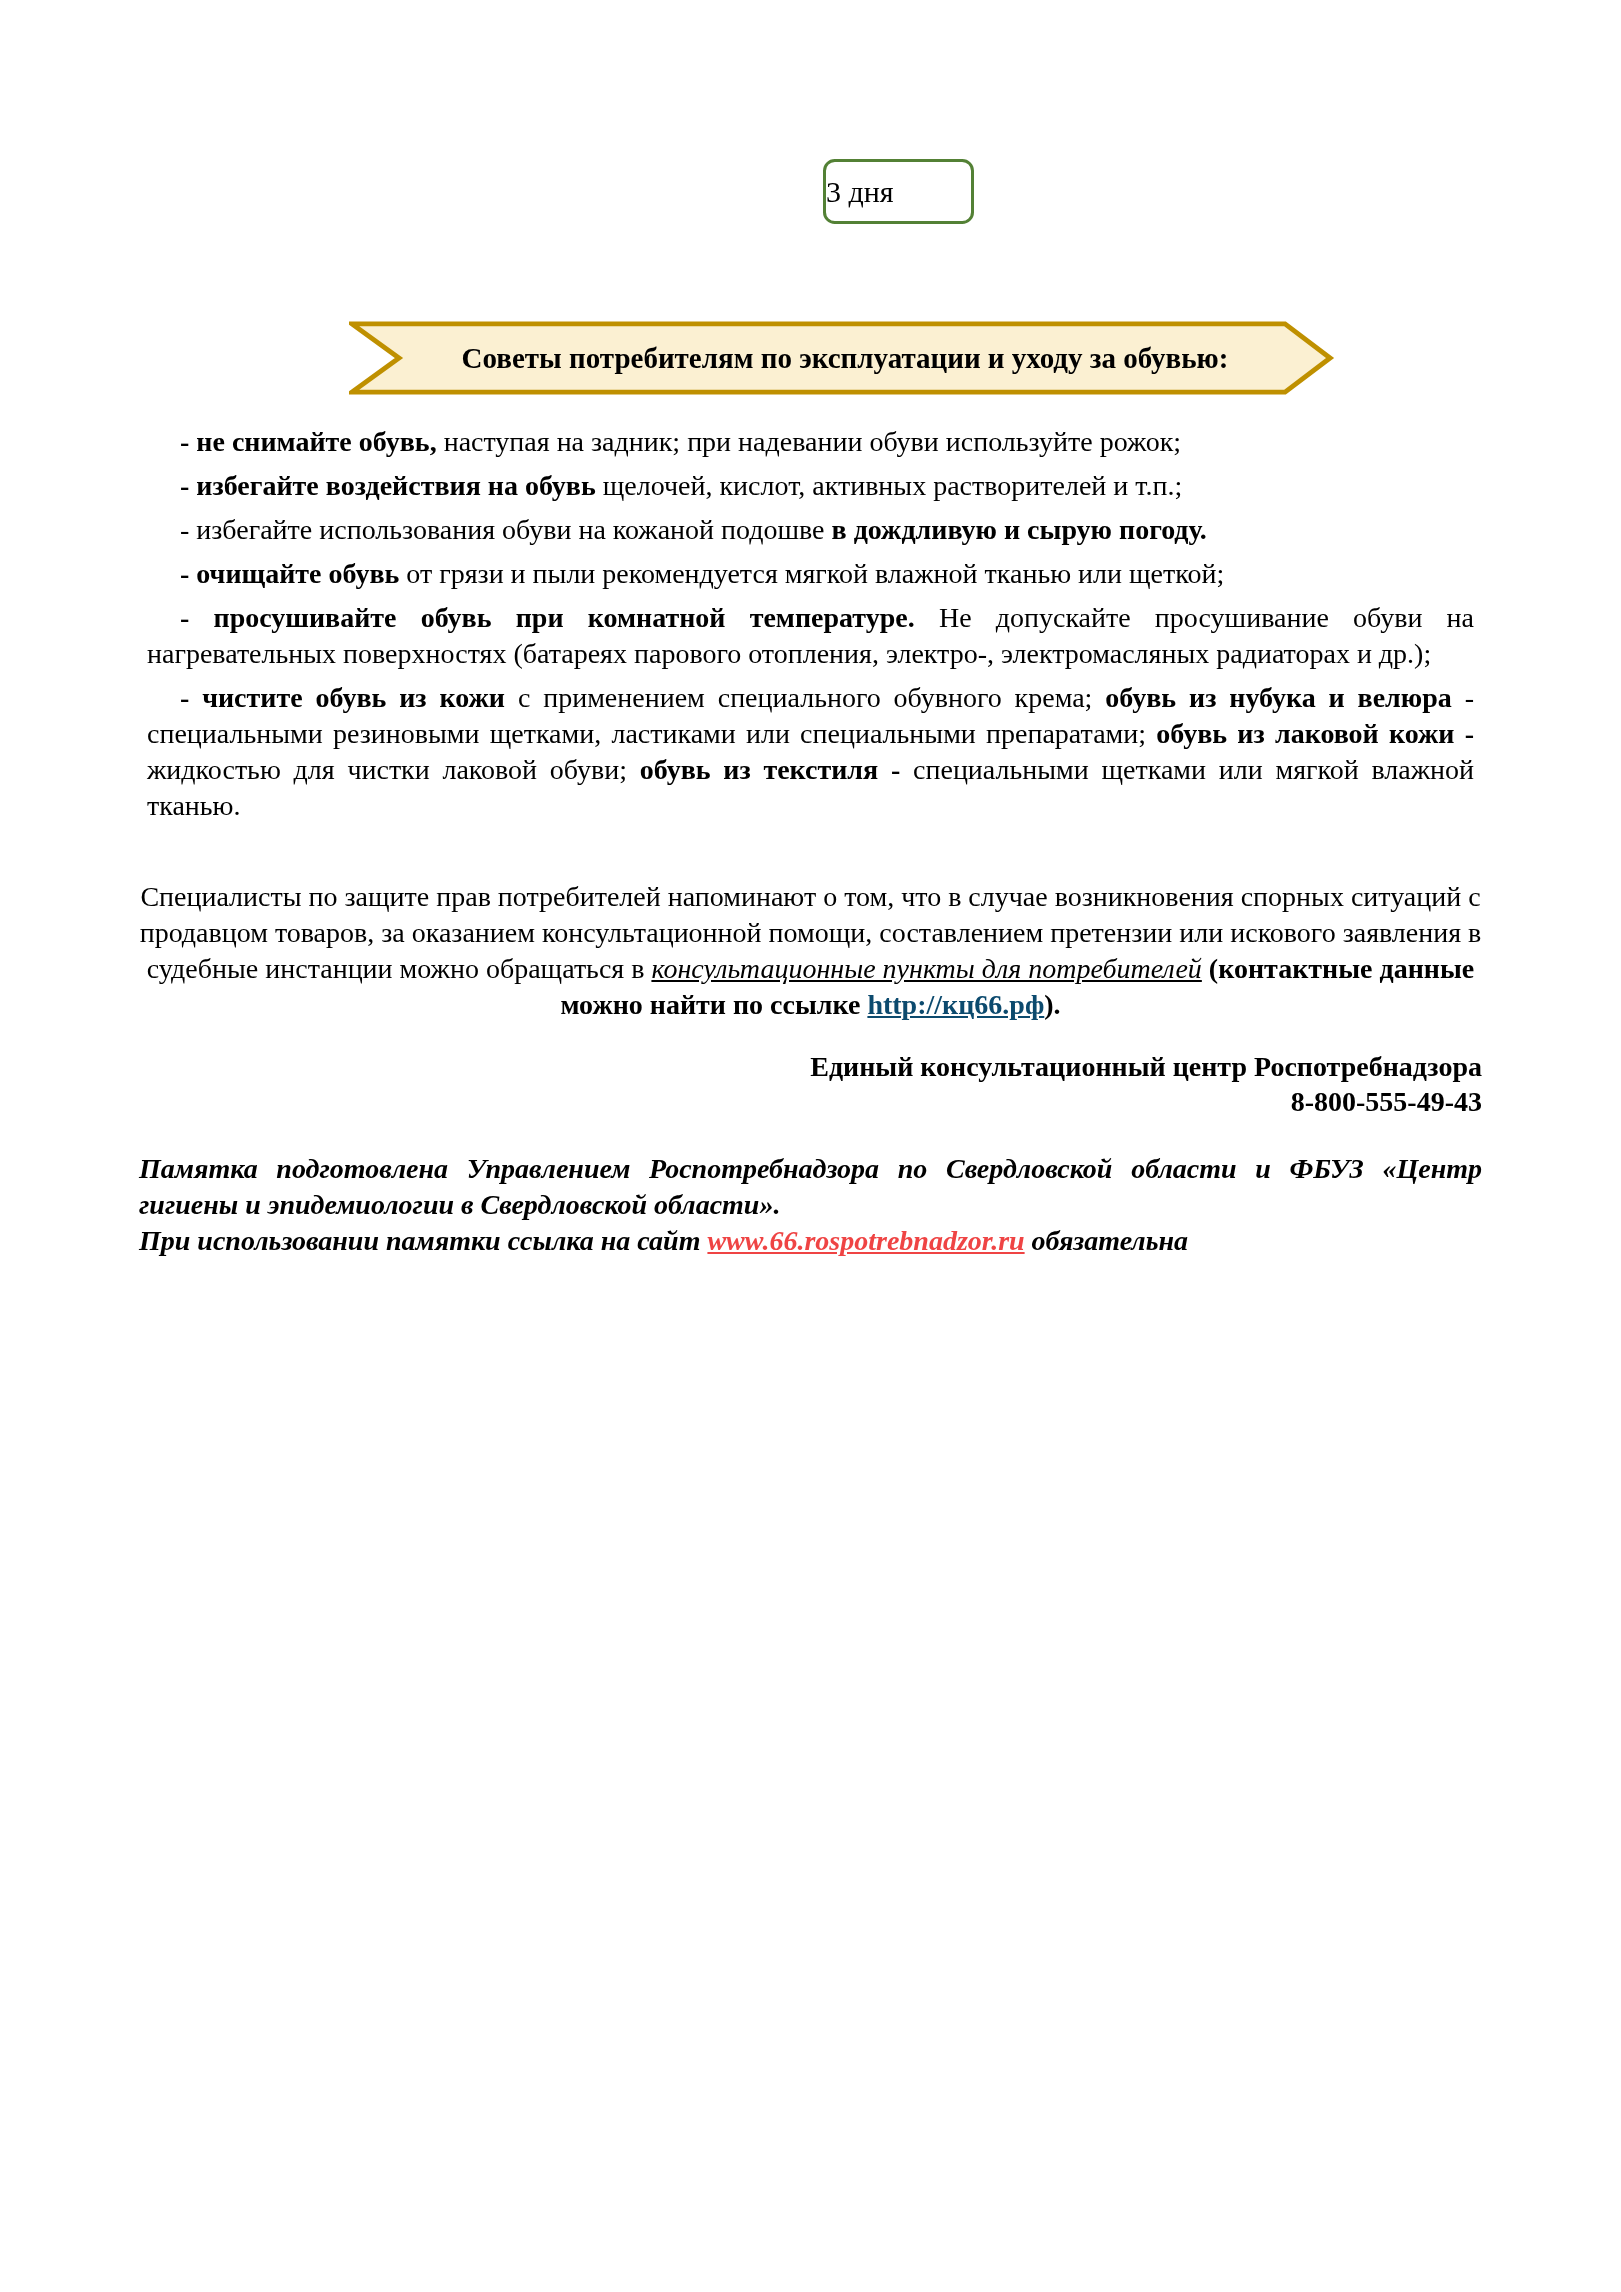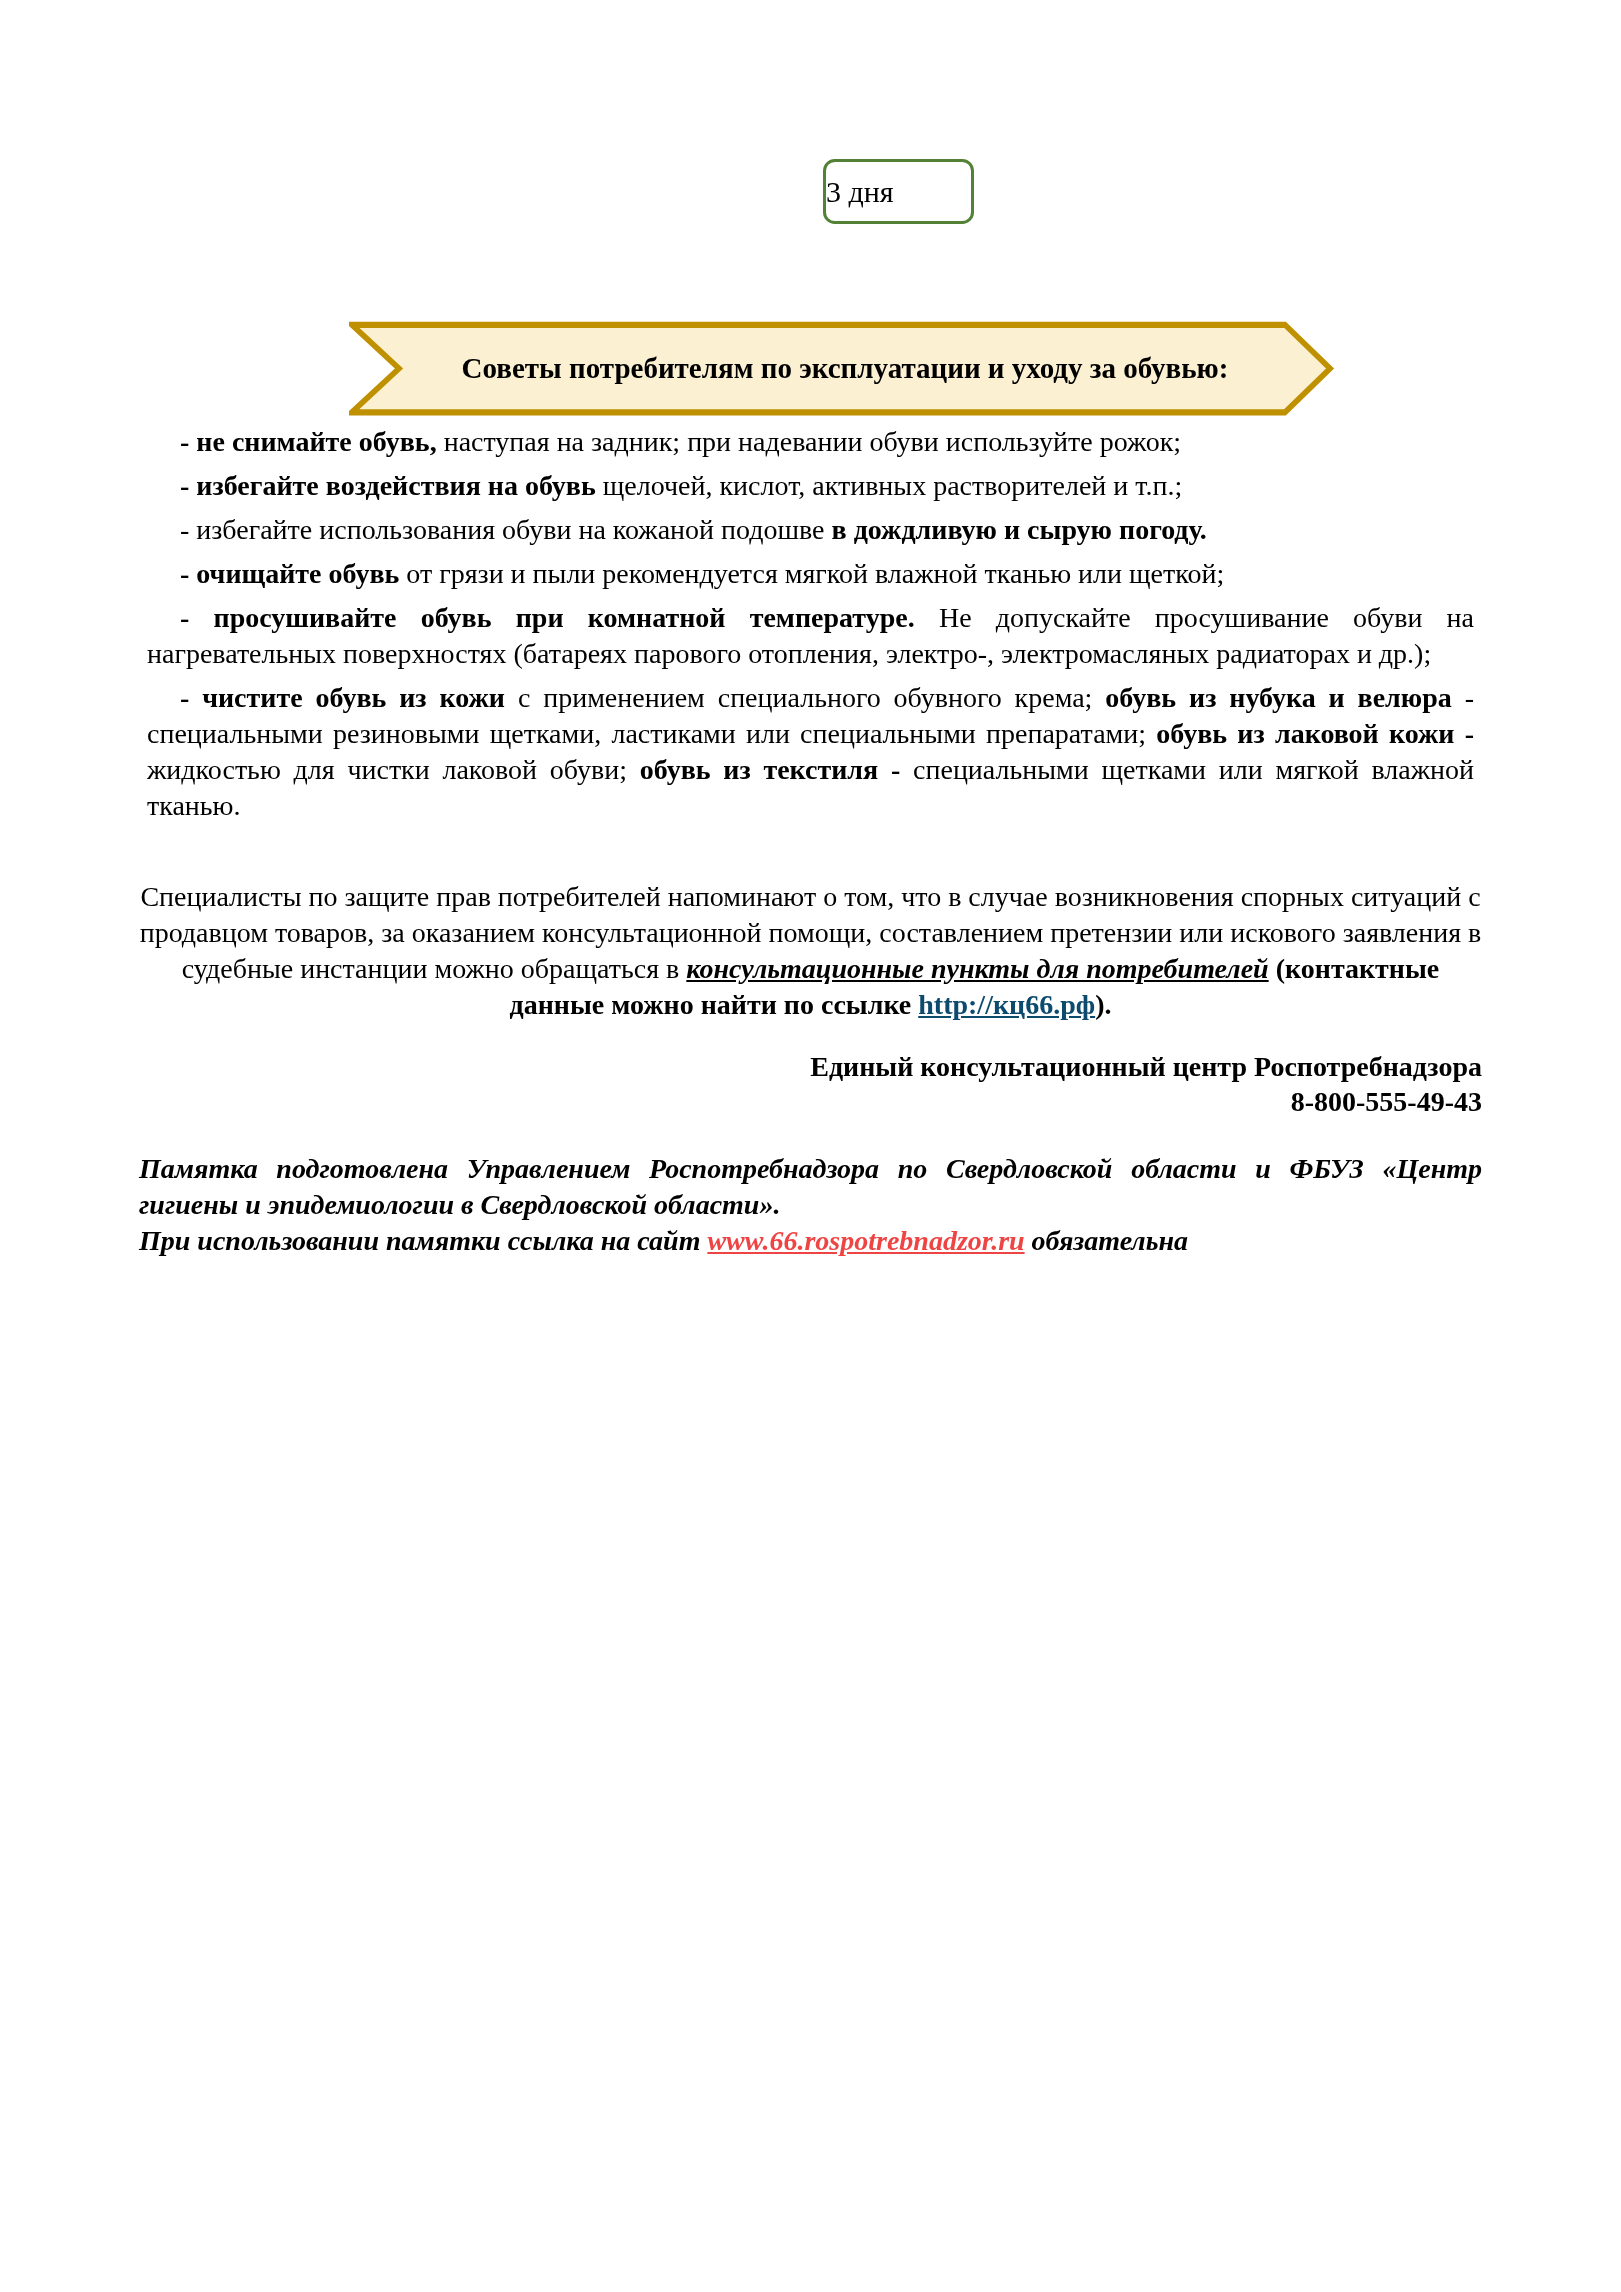--- a/index.html
+++ b/index.html
@@ -31,21 +31,21 @@
     justify-content: flex-start;
     font-size: 30px;
   }
 
   
   .banner {
     position: absolute;
     left: 349px;
     top: 321px;
     width: 986px;
-    height: 95px;
+    height: 74px;
   }
   .banner svg {
     position: absolute;
     left: 0; top: 0;
     width: 100%; height: 100%;
     display: block;
   }
   .banner-title {
     position: absolute;
     left: 55px; right: 49px; top: 0; bottom: 0;
@@ -106,21 +106,21 @@
     font-size: 28px;
     line-height: 36px;
     text-align: justify;
   }
   .footer p { margin: 0; }
   .footer .p2 { text-align: left; }
 
   
   .st-bold { font-weight: bold; }
   .st-bold-italic-underline {
-    font-weight: bold;
+    font-weight: normal;
     font-style: italic;
     text-decoration: underline;
   }
   .st-link {
     color: #ef4444;
     text-decoration: underline;
   }
   .st-link-bold {
     color: #0c4a6e;
     text-decoration: underline;

